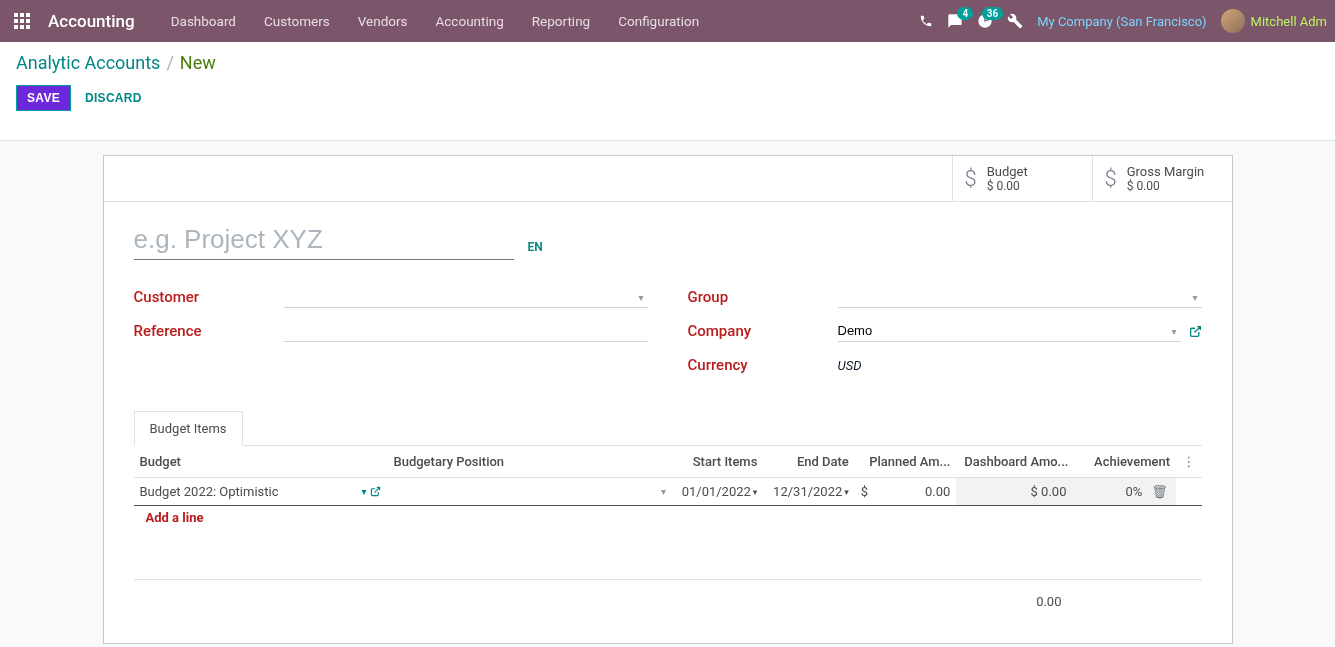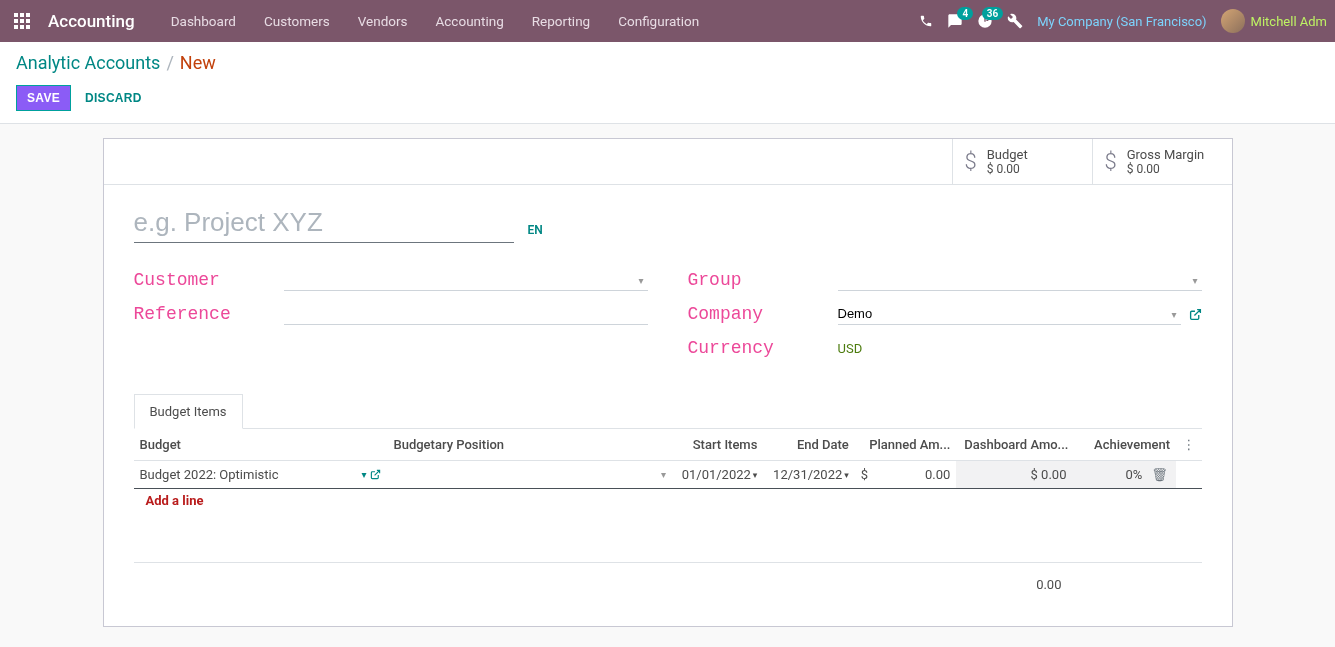--- a/index.html
+++ b/index.html
@@ -14,27 +14,27 @@
     .nav-menu { display: flex; gap: 0; }
     .nav-item { color: #e8dce4; padding: 10px 14px; font-size: 13.5px; cursor: pointer; }
     .navbar-right { margin-left: auto; display: flex; align-items: center; gap: 14px; }
     .nav-icon { color: #fff; cursor: pointer; position: relative; display: flex; align-items: center; }
     .badge { position: absolute; top: -6px; right: -10px; background: #00a09d; color: #fff; border-radius: 8px; font-size: 10px; padding: 1px 5px; font-weight: 600; }
     .company-name { color: #7dd3fc; font-size: 13px; cursor: pointer; }
     .user-area { display: flex; align-items: center; gap: 6px; color: #bef264; cursor: pointer; }
     .avatar { width: 24px; height: 24px; border-radius: 50%; background: linear-gradient(135deg, #d4a574, #8b6f5c); }
     
     
-    .control-panel { background: #fff; padding: 10px 16px 12px; border-bottom: 1px solid #dee2e6; }
+    .control-panel { background: #fff; padding: 10px 16px 29px; border-bottom: 1px solid #dee2e6; }
     .breadcrumb { display: flex; align-items: center; gap: 6px; font-size: 18px; margin-bottom: 12px; }
     .breadcrumb a { color: #008784; text-decoration: none; }
     .breadcrumb .sep { color: #adb5bd; }
-    .breadcrumb .current { color: #c2410c; }
+    .breadcrumb .current { color: #4d7c0f; }
     .action-buttons { display: flex; gap: 4px; align-items: center; }
-    .btn-save { background: #8b5cf6; color: #fff; border: 1px solid #00a09d; padding: 5px 10px; font-size: 12px; font-weight: 600; cursor: pointer; letter-spacing: 0.3px; }
+    .btn-save { background: #6d28d9; color: #fff; border: 1px solid #00a09d; padding: 5px 10px; font-size: 12px; font-weight: 600; cursor: pointer; letter-spacing: 0.3px; }
     .btn-discard { background: transparent; color: #008784; border: none; padding: 5px 10px; font-size: 12px; font-weight: 600; cursor: pointer; letter-spacing: 0.3px; }
     
     
     .form-container { padding: 0 16px; }
     .sheet { background: #fff; border: 1px solid #c8c8d3; max-width: 1130px; margin: 14px auto 0; position: relative; }
     
     
     .stat-row { display: flex; justify-content: flex-end; border-bottom: 1px solid #dee2e6; }
     .stat-btn { border-left: 1px solid #dee2e6; padding: 8px 12px; display: flex; align-items: center; gap: 10px; min-width: 140px; cursor: pointer; }
     .stat-btn .icon { font-size: 22px; color: #7a7a8a; font-weight: 300; }
@@ -46,26 +46,26 @@
     .title-row { display: flex; align-items: flex-end; gap: 14px; margin-bottom: 24px; }
     .title-field-wrap { }
     .field-label-title { font-size: 13px; color: #4c4c4c; margin-bottom: 4px; display: block; font-weight: 500;}
     .title-input { font-size: 26px; border: none; border-bottom: 1px solid #6c757d; padding: 2px 0 4px; width: 380px; color: #737373; outline: none; }
     .title-input::placeholder { color: #adb5bd; }
     .lang-btn { color: #008784; font-size: 12px; font-weight: 600; cursor: pointer; padding-bottom: 6px; }
     
     .field-cols { display: flex; gap: 40px; }
     .field-col { flex: 1; }
     .field-row { display: flex; align-items: center; margin-bottom: 8px; min-height: 26px; }
-    .field-label { width: 150px; font-size: 18px; color: #ec4899; font-weight: 500; font-family: Liberation Mono, monospace; }
+    .field-label { width: 150px; font-size: 15px; color: #b91c1c; font-weight: 500; }
     .field-value-wrap { flex: 1; position: relative; }
     .field-input { width: 100%; border: none; border-bottom: 1px solid #ced4da; padding: 3px 20px 3px 0; font-size: 13px; outline: none; }
     .dd-caret { position: absolute; right: 4px; top: 50%; transform: translateY(-50%); color: #999; font-size: 10px; pointer-events: none; }
     .ext-link { color: #008784; margin-left: 8px; cursor: pointer; font-size: 14px; }
-    .currency-val { color: #4d7c0f; font-size: 13px; }
+    .currency-val { color: #0f172a; font-size: 13px; font-style: italic; }
     
     
     .tabs-wrap { padding: 0 30px 20px; }
     .tabs { display: flex; border-bottom: 1px solid #dee2e6; }
     .tab { padding: 9px 15px; font-size: 13px; color: #4c4c4c; cursor: pointer; border: 1px solid transparent; position: relative; top: 1px; background: #fff; }
     .tab.active { border-color: #dee2e6 #dee2e6 #fff; }
     
     
     .table-wrap { }
     table { width: 100%; border-collapse: collapse; font-size: 13px; }

